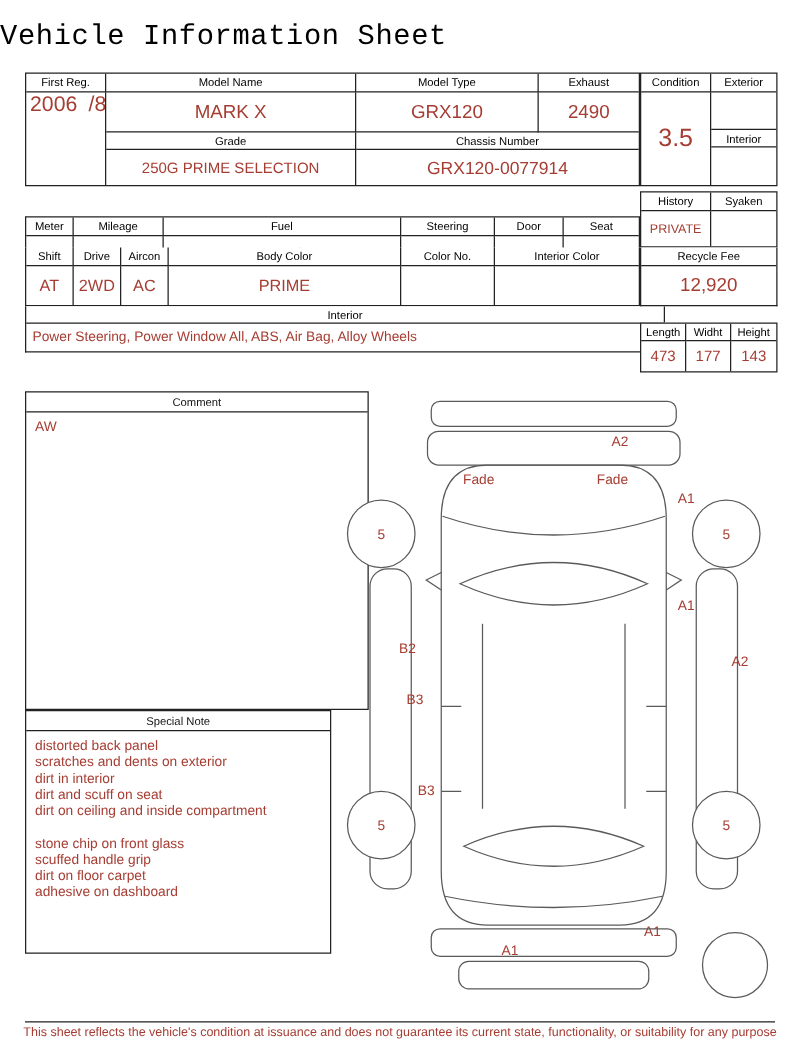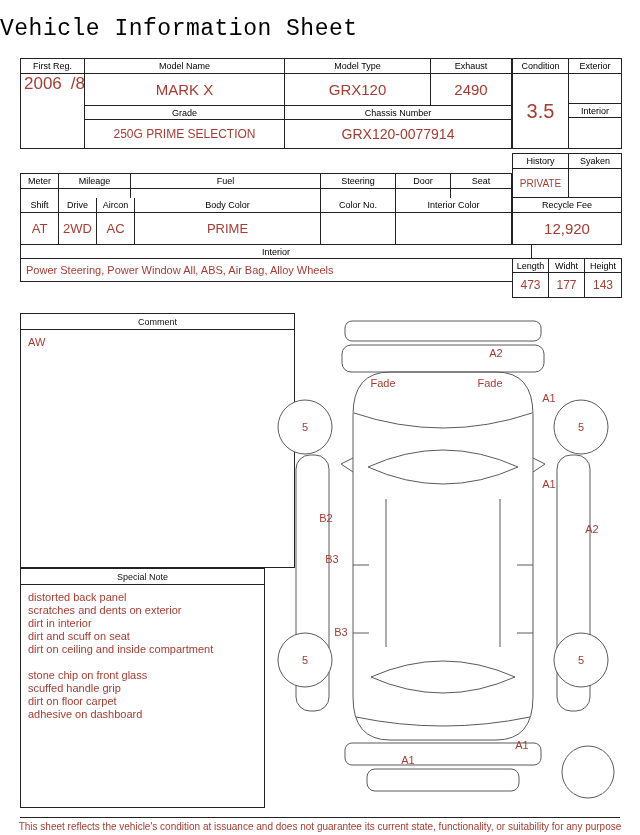--- a/index.html
+++ b/index.html
@@ -128,21 +128,21 @@
     <div class="cell val fs12 br" style="grid-area:2/1">473</div>
     <div class="cell val fs12 br" style="grid-area:2/2">177</div>
     <div class="cell val fs12" style="grid-area:2/3">143</div>
   </div>
 
   <div class="boxc" style="left:20px; top:313px; width:275px; height:255px;">
     <div class="box-head">Comment</div>
     <div class="box-body">AW</div>
   </div>
 
-  <div class="boxc nt" style="left:20px; top:568px; width:245px; height:240px;">
+  <div class="boxc nt" style="left:20px; top:568px; width:245px; height:195px;">
     <div class="box-head">Special Note</div>
     <div class="box-body">
       <div class="note-line">distorted back panel</div>
       <div class="note-line">scratches and dents on exterior</div>
       <div class="note-line">dirt in interior</div>
       <div class="note-line">dirt and scuff on seat</div>
       <div class="note-line">dirt on ceiling and inside compartment</div>
       <div class="note-line"></div>
       <div class="note-line">stone chip on front glass</div>
       <div class="note-line">scuffed handle grip</div>

